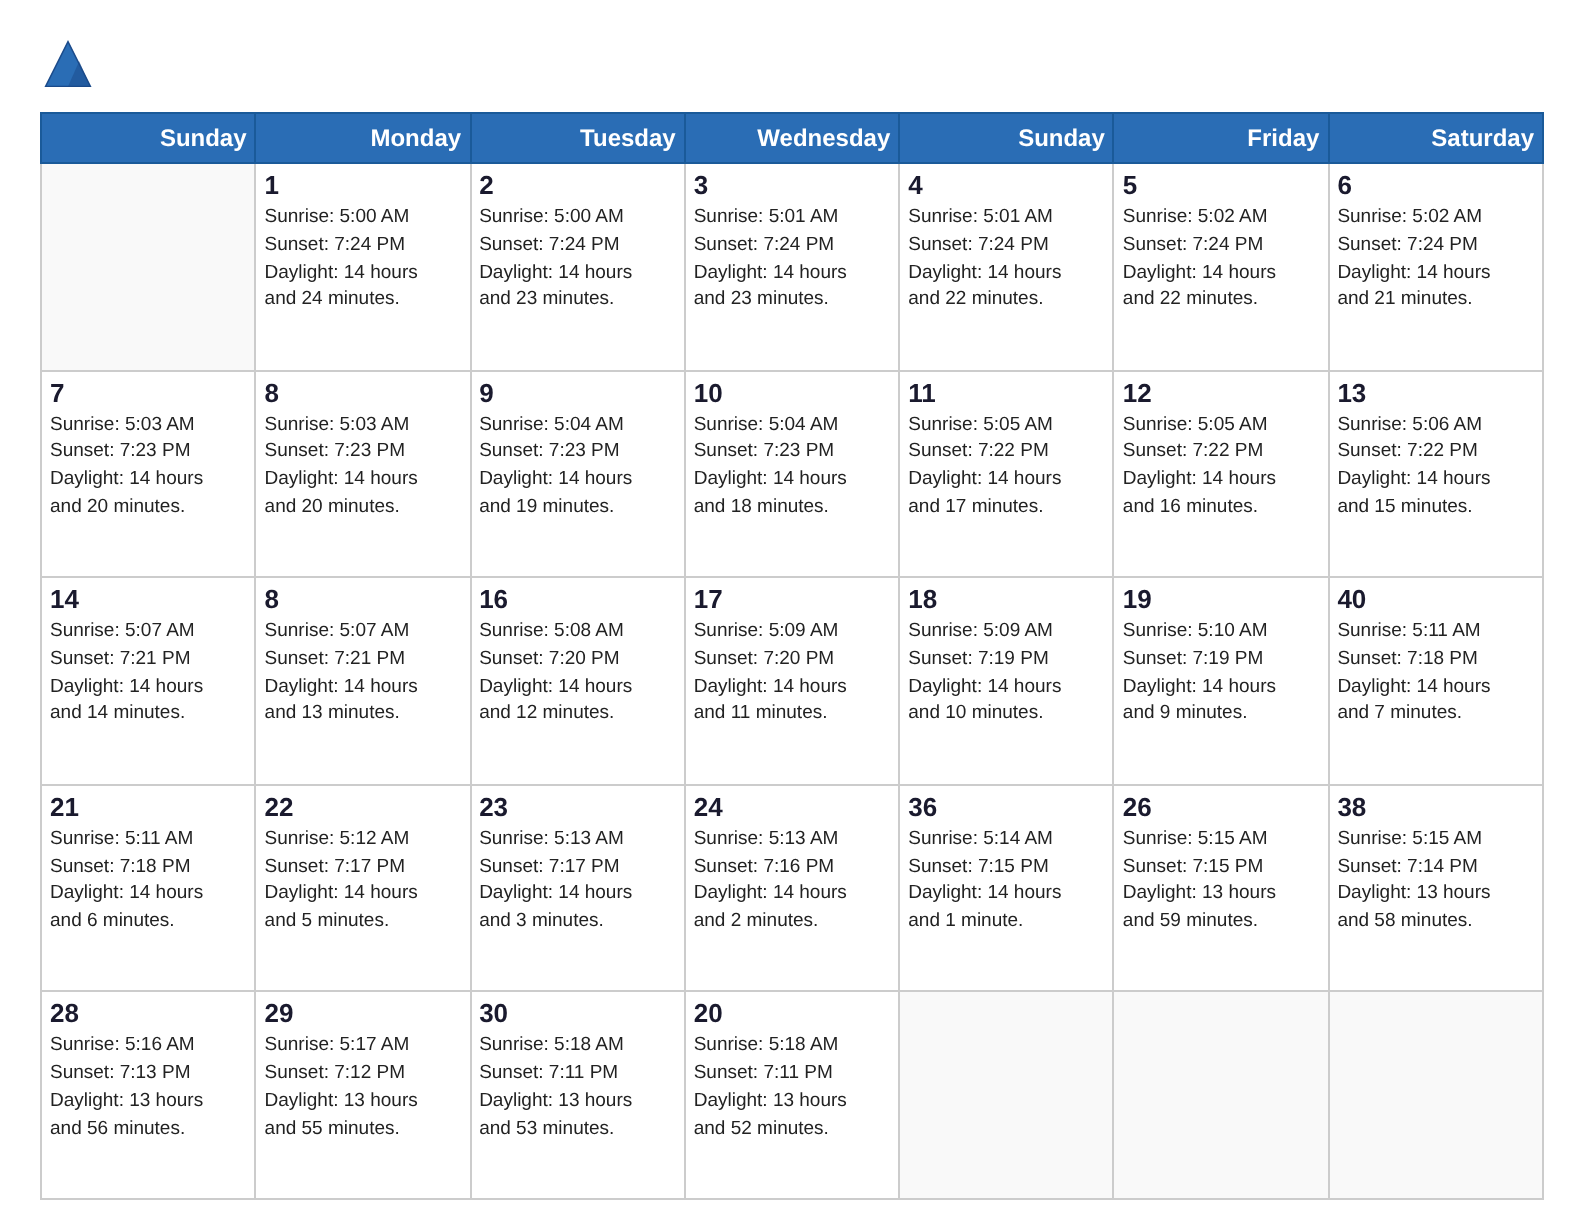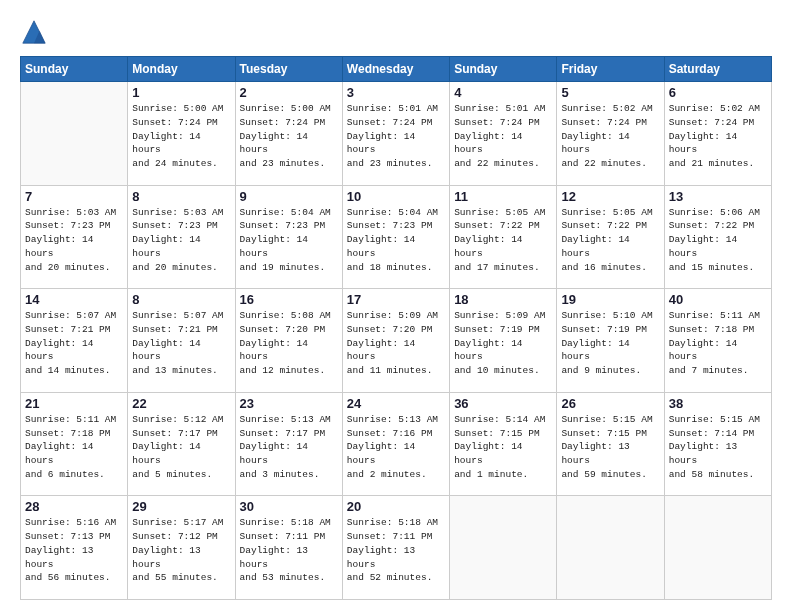--- a/index.html
+++ b/index.html
@@ -66,21 +66,21 @@
       border-collapse: collapse;
       width: 100%;
       table-layout: fixed;
     }
     .calendar th {
       background-color: #2a6db5;
       color: #fff;
       font-size: 12px;
       font-weight: bold;
       padding: 5px 4px;
-      text-align: left;
+      text-align: right;
       border: 1px solid #1a5a99;
     }
     .calendar td {
       border: 1px solid #ccc;
       vertical-align: top;
       padding: 3px 4px;
       font-size: 10px;
       color: #222;
       height: 88px;
     }
@@ -91,21 +91,20 @@
       font-size: 13px;
       font-weight: bold;
       color: #1a1a2e;
       display: block;
       margin-bottom: 2px;
     }
     .day-info {
       font-size: 9.5px;
       line-height: 1.45;
       color: #222;
-      font-family: Liberation Mono, monospace;
     }
   </style>
 </head>
 <body>
 
 <div class="page">
   <div class="header">
     <div class="logo">
       <svg class="logo-icon" viewBox="0 0 40 40">
         <polygon points="20,4 36,36 4,36" fill="#2a6db5"></polygon>

